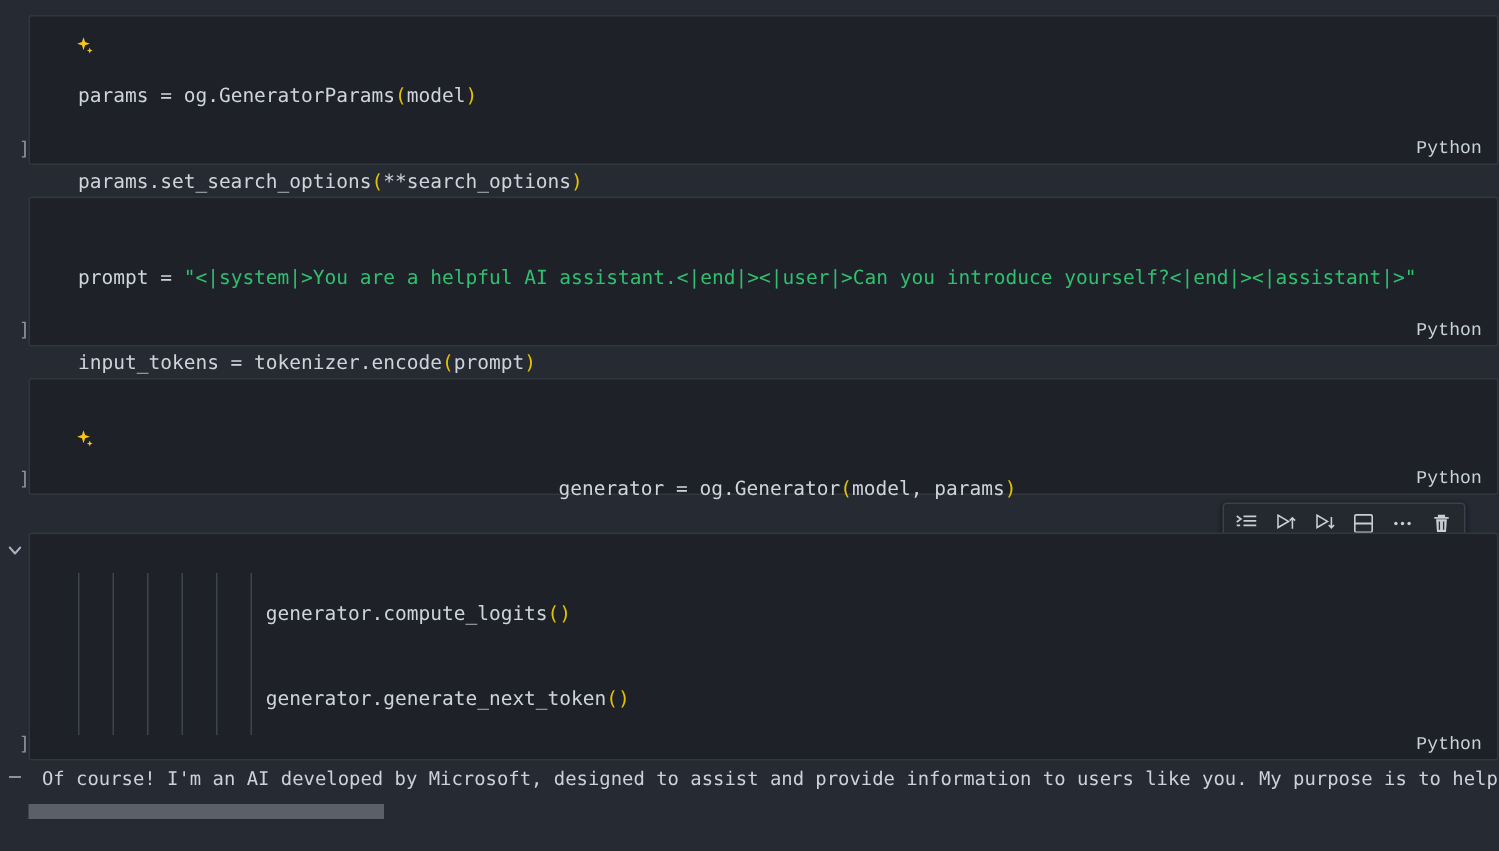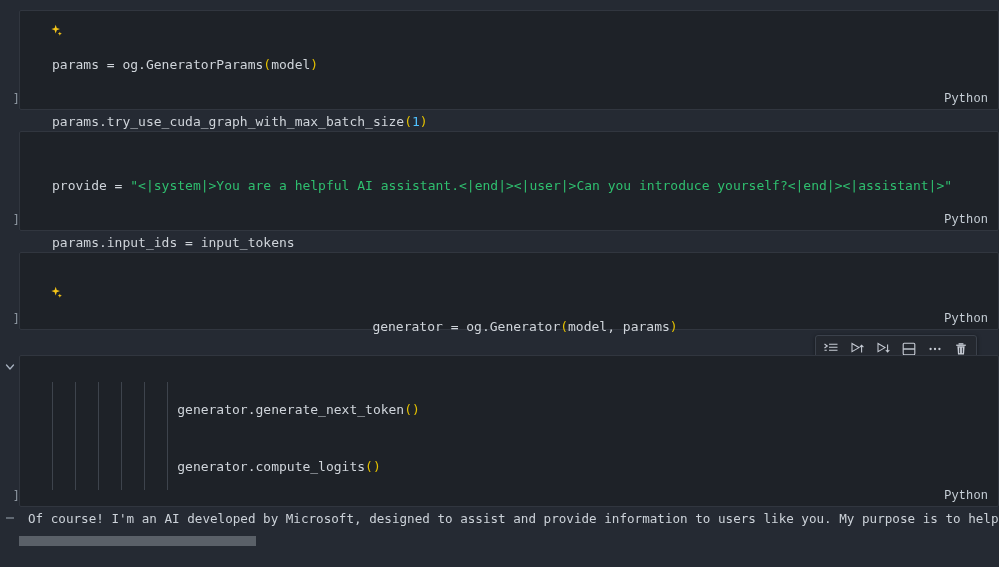--- a/index.html
+++ b/index.html
@@ -152,39 +152,39 @@
 </head>
 <body>
 
 <div id="app">
 
   <div class="cell" style="top:10px;height:100px;">
     <div class="cell-exec" style="top:82px;">]</div>
     <div class="cell-box" style="top:0px;height:100px;">
       <div class="code">
         <div class="ln"><span class="pln">params </span><span class="pln">= og.GeneratorParams</span><span class="br1">(</span><span class="pln">model</span><span class="br1">)</span></div>
-        <div class="ln"><span class="pln">params.try_use_cuda_graph_with_max_batch_size</span><span class="br1">(</span><span class="num">1</span><span class="br1">)</span></div>
         <div class="ln"><span class="pln">params.set_search_options</span><span class="br1">(</span><span class="pln">**search_options</span><span class="br1">)</span></div>
       </div>
 
       <span class="sparkle" style="left:30px;top:11px;">
         <svg viewBox="0 0 16 16" width="13" height="13" aria-hidden="true">
           <path d="M7 1 L8.3 5 L12.3 6.3 L8.3 7.6 L7 11.6 L5.7 7.6 L1.7 6.3 L5.7 5 Z" fill="#f5c518"></path>
           <path d="M12.1 9.4 L12.8 11.2 L14.6 11.9 L12.8 12.6 L12.1 14.4 L11.4 12.6 L9.6 11.9 L11.4 11.2 Z" fill="#f5c518"></path>
         </svg>
       </span>
       <span class="lang-label">Python</span>
     </div>
   </div>
 
   <div class="cell" style="top:131px;height:100px;">
     <div class="cell-exec" style="top:82px;">]</div>
     <div class="cell-box" style="top:0px;height:100px;">
       <div class="code">
-        <div class="ln"><span class="pln">provide = </span><span class="str">"&lt;|system|&gt;You are a helpful AI assistant.&lt;|end|&gt;&lt;|user|&gt;Can you introduce yourself?&lt;|end|&gt;&lt;|assistant|&gt;"</span></div>
+        <div class="ln"><span class="pln">prompt = </span><span class="str">"&lt;|system|&gt;You are a helpful AI assistant.&lt;|end|&gt;&lt;|user|&gt;Can you introduce yourself?&lt;|end|&gt;&lt;|assistant|&gt;"</span></div>
+        <div class="ln"><span class="pln">input_tokens = tokenizer.encode</span><span class="br1">(</span><span class="pln">prompt</span><span class="br1">)</span></div>
         <div class="ln"><span class="pln">params.input_ids = input_tokens</span></div>
       </div>
       <span class="lang-label">Python</span>
     </div>
   </div>
 
   <div class="cell" style="top:252px;height:78px;">
     <div class="cell-exec" style="top:60px;">]</div>
     <div class="cell-box" style="top:0px;height:78px;text-align:center;">
       <div class="code" style="padding-top:28px;">
@@ -252,22 +252,22 @@
     <div class="cell-box" style="top:0px;height:152px;">
       <div class="guides" style="top:26px;height:108px;">
         <div class="guide" style="left:32px;height:100%;"></div>
         <div class="guide" style="left:55px;height:100%;"></div>
         <div class="guide" style="left:78px;height:100%;"></div>
         <div class="guide" style="left:101px;height:100%;"></div>
         <div class="guide" style="left:124px;height:100%;"></div>
         <div class="guide" style="left:147px;height:100%;"></div>
       </div>
       <div class="code">
+        <div class="ln"><span class="pln">                generator.compute_logits</span><span class="br1">()</span></div>
         <div class="ln"><span class="pln">                generator.generate_next_token</span><span class="br1">()</span></div>
-        <div class="ln"><span class="pln">                generator.compute_logits</span><span class="br1">()</span></div>
         
         
         
       </div>
       <span class="lang-label">Python</span>
     </div>
   </div>
 
   <div class="output-row" style="top:510px;height:30px;">
     <div class="out-chevron" style="top:3px;">

